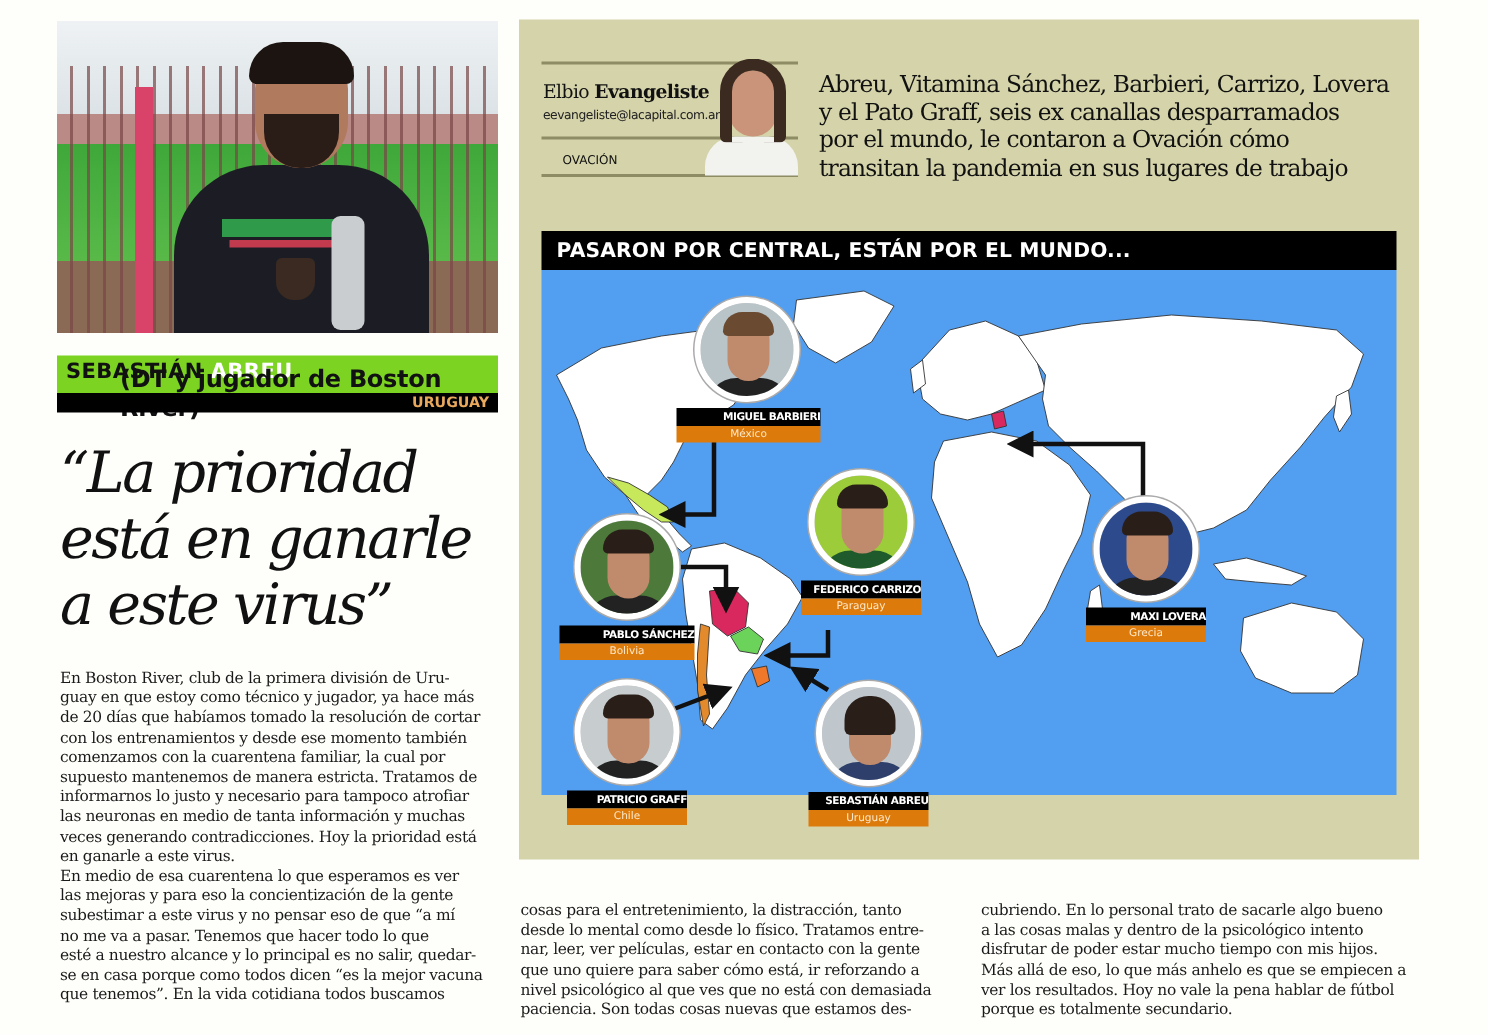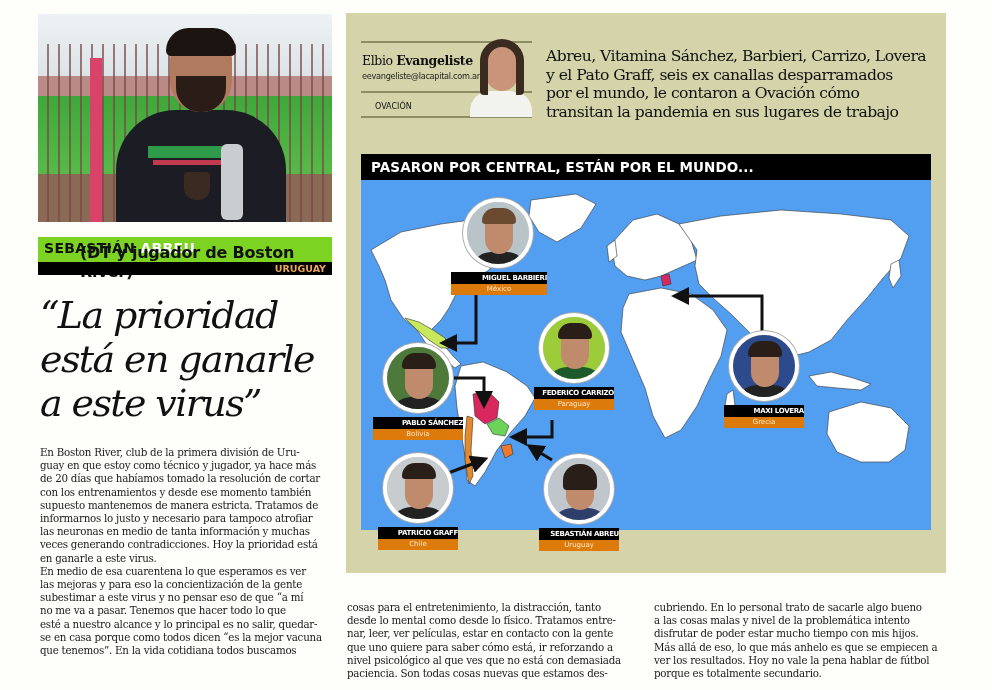--- a/index.html
+++ b/index.html
@@ -101,20 +101,21 @@
   <div>“La prioridad</div>
   <div>está en ganarle</div>
   <div>a este virus”</div>
 </div>
 
 <div class="body-text col1">
     <p>En Boston River, club de la primera división de Uru-</p>
     <p>guay en que estoy como técnico y jugador, ya hace más</p>
     <p>de 20 días que habíamos tomado la resolución de cortar</p>
     <p>con los entrenamientos y desde ese momento también</p>
+    <p>comenzamos con la cuarentena familiar, la cual por</p>
     <p>supuesto mantenemos de manera estricta. Tratamos de</p>
     <p>informarnos lo justo y necesario para tampoco atrofiar</p>
     <p>las neuronas en medio de tanta información y muchas</p>
     <p>veces generando contradicciones. Hoy la prioridad está</p>
     <p>en ganarle a este virus.</p>
     <p>En medio de esa cuarentena lo que esperamos es ver</p>
     <p>las mejoras y para eso la concientización de la gente</p>
     <p>subestimar a este virus y no pensar eso de que “a mí</p>
     <p>no me va a pasar. Tenemos que hacer todo lo que</p>
     <p>esté a nuestro alcance y lo principal es no salir, quedar-</p>
@@ -124,21 +125,21 @@
 <div class="body-text col2">
     <p>cosas para el entretenimiento, la distracción, tanto</p>
     <p>desde lo mental como desde lo físico. Tratamos entre-</p>
     <p>nar, leer, ver películas, estar en contacto con la gente</p>
     <p>que uno quiere para saber cómo está, ir reforzando a</p>
     <p>nivel psicológico al que ves que no está con demasiada</p>
     <p>paciencia. Son todas cosas nuevas que estamos des-</p>
   </div>
 <div class="body-text col3">
     <p>cubriendo. En lo personal trato de sacarle algo bueno</p>
-    <p>a las cosas malas y nivel de la problemática intento</p>
+    <p>a las cosas malas y dentro de la psicológico intento</p>
     <p>disfrutar de poder estar mucho tiempo con mis hijos.</p>
     <p>Más allá de eso, lo que más anhelo es que se empiecen a</p>
     <p>ver los resultados. Hoy no vale la pena hablar de fútbol</p>
     <p>porque es totalmente secundario.</p>
   </div>
 
 <div class="panel">
   <div class="rule" style="top:28px"></div>
   <div class="byline"><span>Elbio</span> <b>Evangeliste</b></div>
   <div class="email">eevangeliste@lacapital.com.ar</div>

